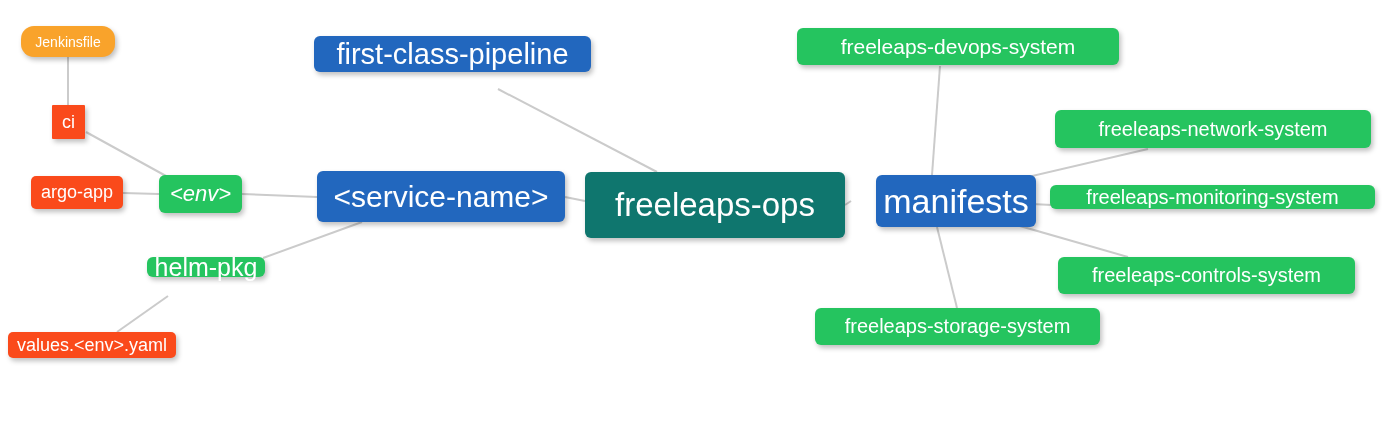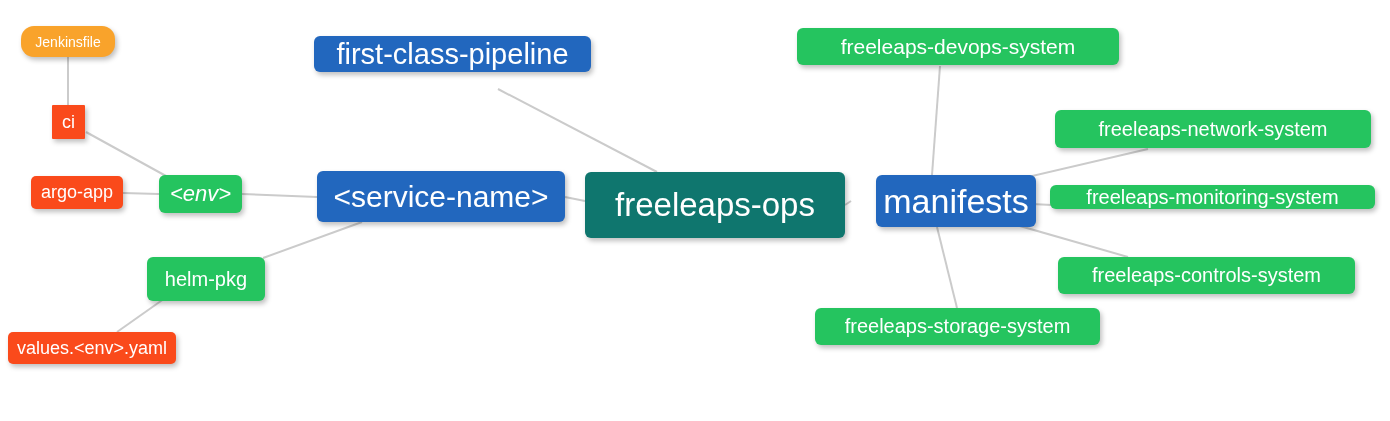--- a/index.html
+++ b/index.html
@@ -43,22 +43,22 @@
   .node.dark   { background: #0f766e; }
   .node.green  { background: #25c45f; }
   .node.orange { background: #f9a32b; }
   .node.red    { background: #fa4a1b; }
 
   
   #node-jenkinsfile        { left:  21px; top:  26px; width:  94px; height: 31px; font-size: 14px; border-radius: 13px; }
   #node-ci                 { left:  52px; top: 105px; width:  33px; height: 34px; font-size: 18px; border-radius: 1px; }
   #node-argo-app           { left:  31px; top: 176px; width:  92px; height: 33px; font-size: 18px; border-radius: 5px; }
   #node-env                { left: 159px; top: 175px; width:  83px; height: 38px; font-size: 22px; font-style: italic; }
-  #node-helm-pkg           { left: 147px; top: 257px; width: 118px; height: 44px; font-size: 20px; }
-  #node-values-env-yaml    { left:   8px; top: 332px; width: 168px; height: 32px; font-size: 18px; border-radius: 5px; }
+  #node-helm-pkg           { left: 147px; top: 257px; width: 118px; height: 20px; font-size: 25px; }
+  #node-values-env-yaml    { left:   8px; top: 332px; width: 168px; height: 26px; font-size: 18px; border-radius: 5px; }
   #node-first-class-pipeline { left: 314px; top: 36px; width: 277px; height: 36px; font-size: 29px; }
   #node-service-name       { left: 317px; top: 171px; width: 248px; height: 51px; font-size: 30px; }
   #node-freeleaps-ops      { left: 585px; top: 172px; width: 260px; height: 66px; font-size: 33px; }
   #node-manifests          { left: 851px; top: 175px; width: 160px; height: 52px; font-size: 34px; margin-left: 25px; }
   #node-freeleaps-devops-system     { left:  797px; top:  28px; width: 322px; height: 37px; font-size: 21px; }
   #node-freeleaps-network-system    { left: 1055px; top: 110px; width: 316px; height: 38px; font-size: 20px; }
   #node-freeleaps-monitoring-system { left: 1050px; top: 185px; width: 325px; height: 24px; font-size: 20px; }
   #node-freeleaps-controls-system   { left: 1058px; top: 257px; width: 297px; height: 37px; font-size: 20px; }
   #node-freeleaps-storage-system    { left:  815px; top: 308px; width: 285px; height: 37px; font-size: 20px; }
 </style>

